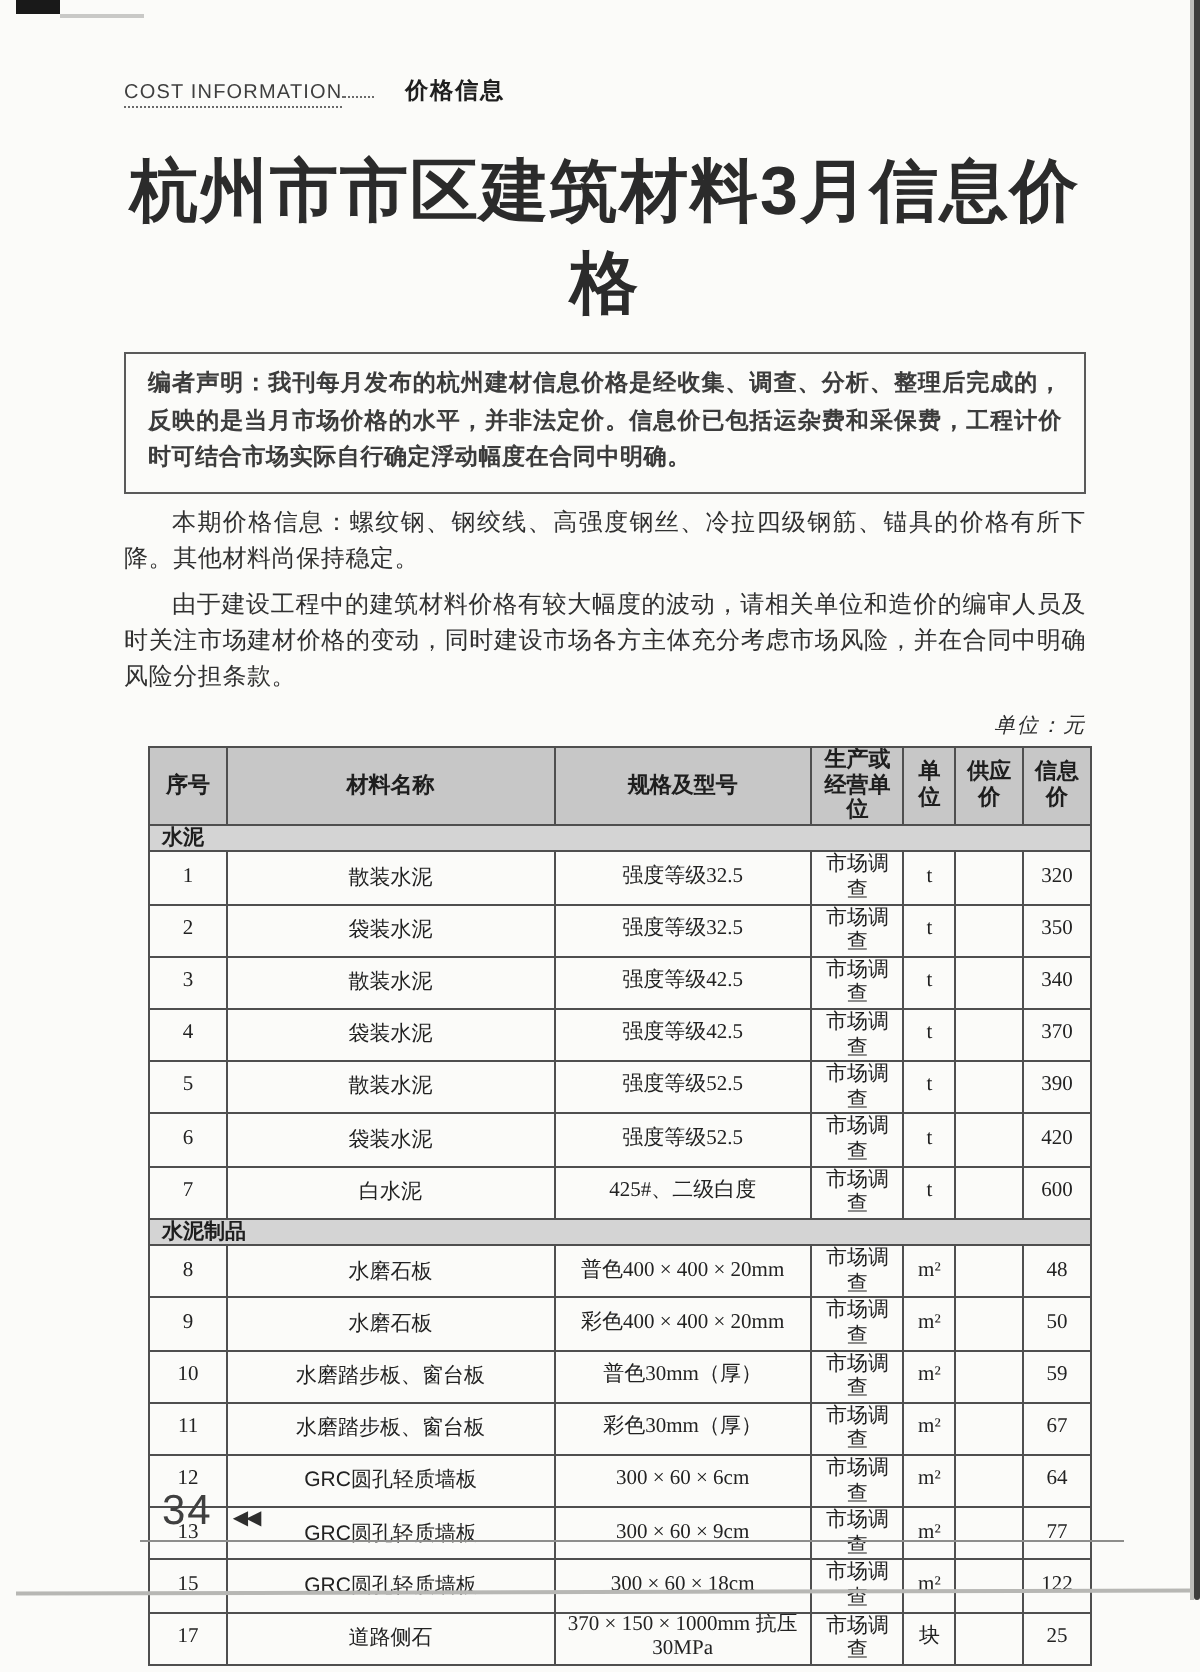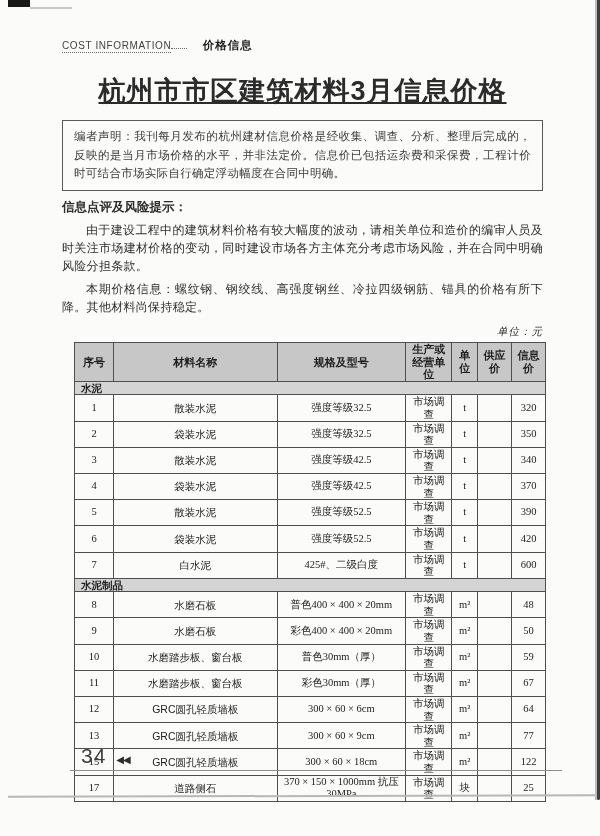--- a/index.html
+++ b/index.html
@@ -23,26 +23,26 @@
 
   .content{padding:0 57px 0 62px;}
 
   
   .eyebrow{margin:0;padding-top:38px;font-size:10px;color:#3f3f3f;letter-spacing:0.6px;}
   .eyebrow-en{border-bottom:1px dotted #6a6a6a;padding-bottom:1px;}
   .eyebrow-dots{display:inline-block;width:16px;height:9px;border-bottom:1px dotted #6a6a6a;}
   .eyebrow-cn{margin-left:12px;font-size:11.5px;font-weight:700;color:#1f1f1f;letter-spacing:1px;margin-top:23px;}
 
   
-  .title{margin:20px 0 0 0;text-align:center;font-size:27px;font-weight:700;color:#2b2b2b;letter-spacing:1px;text-decoration:underline;}
+  .title{margin:20px 0 0 0;text-align:center;font-size:34px;font-weight:700;color:#2b2b2b;letter-spacing:1px;}
 
   
   .note-box{
     margin-top:11px;border:1.5px solid #5a5a5a;background:#fbfbf9;
-    padding:6px 11px 7px 11px;font-size:11.5px;font-weight:400;color:#3c3c3c;
+    padding:6px 11px 7px 11px;font-size:11.5px;font-weight:700;color:#3c3c3c;
     line-height:1.62;text-align:justify;letter-spacing:0.3px;
   }
 
   
   .section-heading{margin-top:8px;font-size:12.5px;font-weight:700;color:#2c2c2c;}
   .para{margin:5px 0 0 0;font-size:12px;line-height:1.5;color:#303030;text-indent:2em;text-align:justify;letter-spacing:0.3px;}
 
   
   .unit-note{margin-top:9px;text-align:right;font-size:10.5px;font-style:italic;
     font-family:"Liberation Serif","DejaVu Serif",serif;color:#2d2d2d;letter-spacing:1px;}
@@ -83,23 +83,22 @@
   <div class="content">
     <div class="eyebrow">
       <span class="eyebrow-en">COST INFORMATION</span><span class="eyebrow-dots"></span>
       <span class="eyebrow-cn">价格信息</span>
     </div>
 
     <h1 class="title">杭州市市区建筑材料3月信息价格</h1>
 
     <div class="note-box">编者声明：我刊每月发布的杭州建材信息价格是经收集、调查、分析、整理后完成的，反映的是当月市场价格的水平，并非法定价。信息价已包括运杂费和采保费，工程计价时可结合市场实际自行确定浮动幅度在合同中明确。</div>
 
-    <div class="section-heading">信息点评及风险提示：</div>
+    <p class="para">本期价格信息：螺纹钢、钢绞线、高强度钢丝、冷拉四级钢筋、锚具的价格有所下降。其他材料尚保持稳定。</p>
     <p class="para">由于建设工程中的建筑材料价格有较大幅度的波动，请相关单位和造价的编审人员及时关注市场建材价格的变动，同时建设市场各方主体充分考虑市场风险，并在合同中明确风险分担条款。</p>
-    <p class="para">本期价格信息：螺纹钢、钢绞线、高强度钢丝、冷拉四级钢筋、锚具的价格有所下降。其他材料尚保持稳定。</p>
 
     <div class="unit-note">单位：元</div>
 
     <table class="price-table">
       <colgroup>
         <col style="width:8.3%">
           <col style="width:34.7%">
           <col style="width:27.3%">
         <col style="width:9.8%">
           <col style="width:5.5%">

